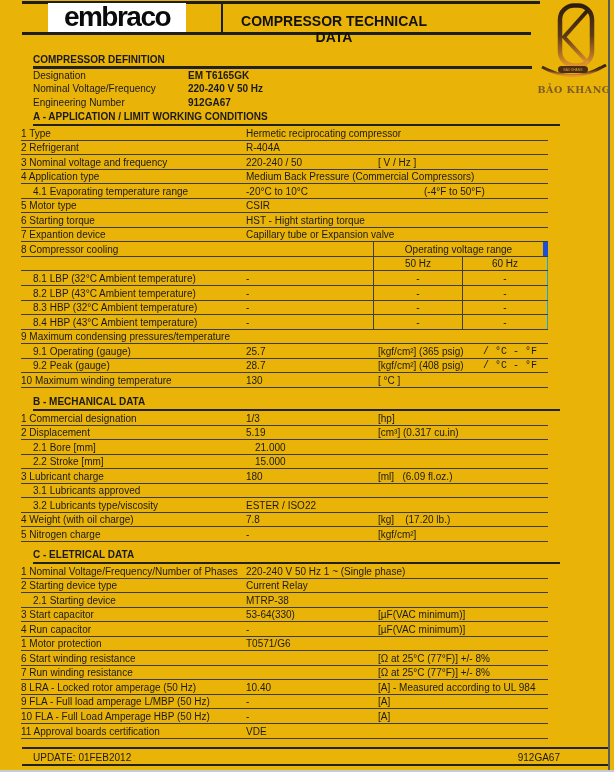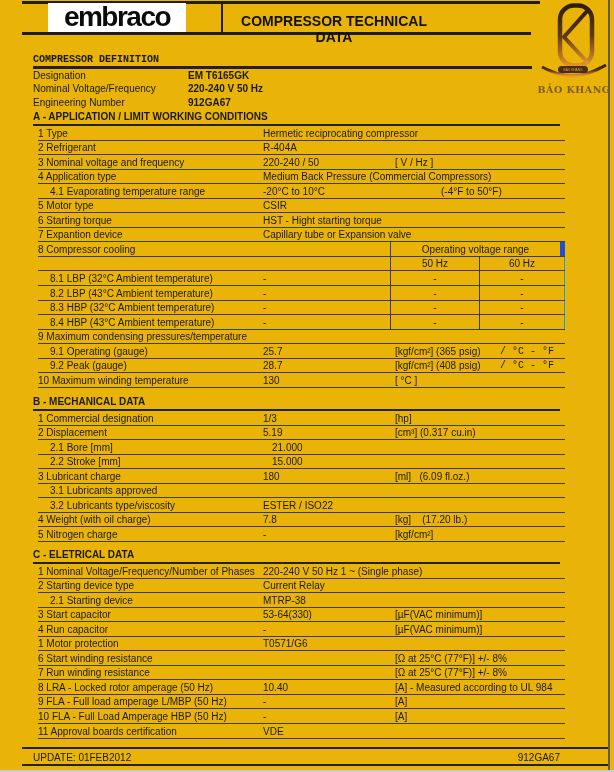--- a/index.html
+++ b/index.html
@@ -18,33 +18,33 @@
   .brand-text{ font-size:28px; font-weight:bold; letter-spacing:-1.5px; line-height:27px; color:#0b0b0b; }
   .doc-title { left:222px; top:13px; width:224px; text-align:center; font-weight:bold; font-size:14px; color:#111; }
 
   
   .bk-logo   { left:536px; top:3px; width:76px; height:82px; }
   .bk-text   { left:531px; top:84px; width:86px; text-align:center;
                font-family:"DejaVu Serif", serif; font-weight:bold; font-size:9.5px;
                letter-spacing:0.5px; color:#7d5a26; }
 
   
-  .def-title { left:33px; top:54px; font-size:10px; font-weight:bold;font-family:Liberation Mono, monospace; }
+  .def-title { left:33px; top:54px; font-size:10px; font-weight:bold; }
   .def-rule  { left:33px; top:66px; width:499px; height:2.5px; background:#222; }
   .def-table { left:33px; top:70px; width:527px; }
   .def-row   { position:relative; height:13.4px; font-size:10px; }
   .dlbl { position:absolute; left:0; top:0; }
   .dval { position:absolute; left:155px; top:0; font-weight:bold; }
 
   
   .section { position:absolute; left:0; width:614px; }
   #secA { top:111px; } #secB { top:396px; } #secC { top:549px; }
   .sec-title { position:absolute; left:33px; top:0; font-size:10px; font-weight:bold; white-space:pre; }
   .sec-rule  { position:absolute; left:33px; top:12.5px; width:527px; height:2.5px; background:#222; }
-  .sec-table { position:absolute; left:38px; top:15px; width:527px; }
+  .sec-table { position:absolute; left:21px; top:15px; width:527px; }
 
   .trow { position:relative; height:14.55px; border-bottom:1px solid #3d3d3d; box-sizing:border-box; font-size:10px; }
   .trow span { white-space:pre; }
   .lbl  { position:absolute; left:0;     top:1.5px; }
   .lbl.sub { left:12px; }
   .val  { position:absolute; left:225px; top:1.5px; }
   .val.subval { left:234px; }
   .unit { position:absolute; left:357px; top:1.5px; }
   .unit.u2 { left:403px; }
   .extra{ position:absolute; left:462px; top:1.5px;font-family:Liberation Mono, monospace; }

